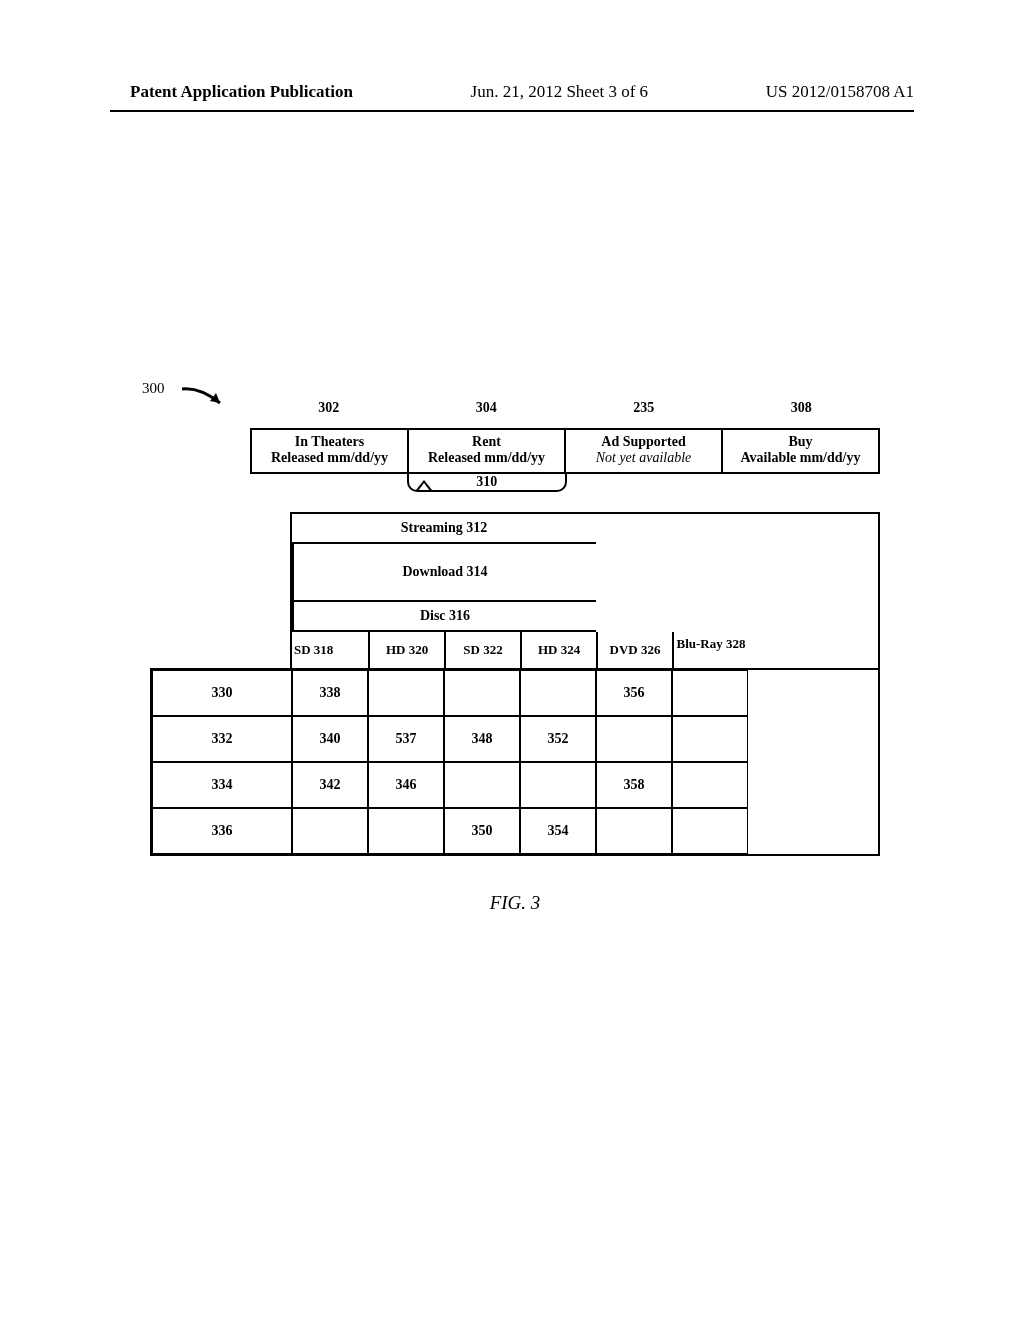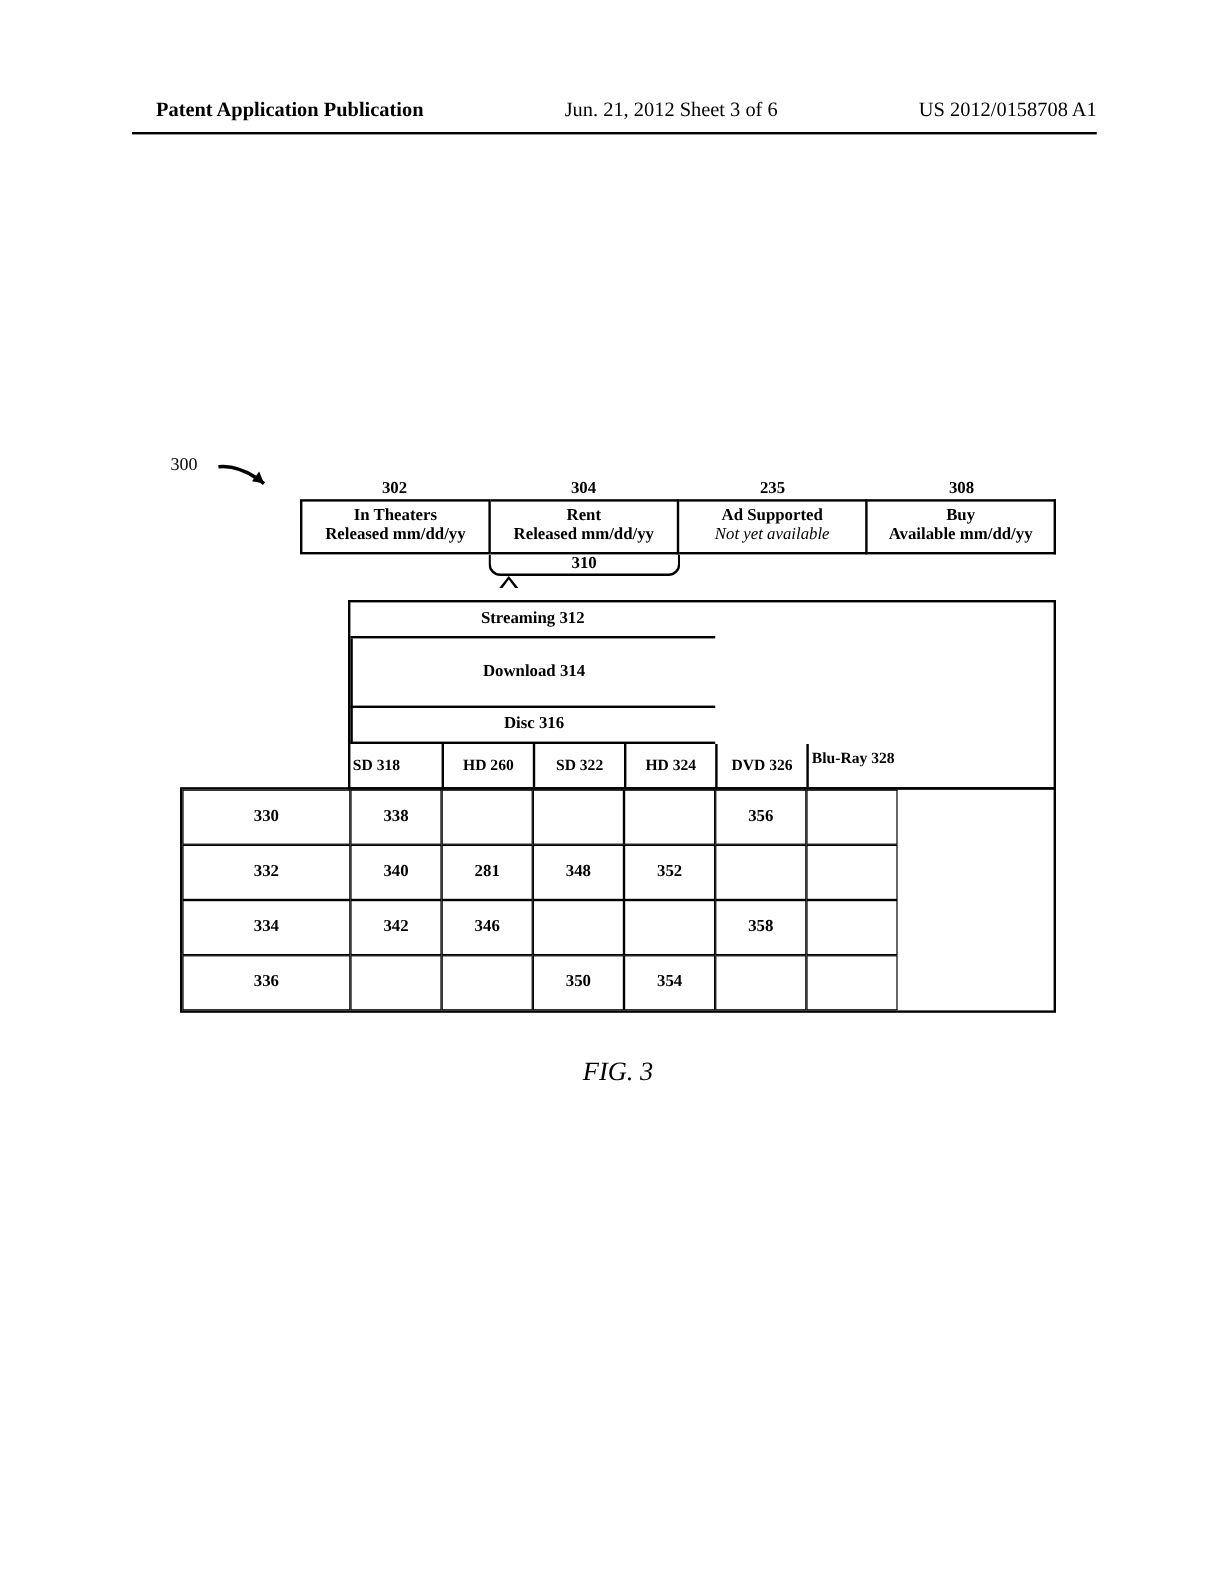--- a/index.html
+++ b/index.html
@@ -7,21 +7,21 @@
   .hdr{position:absolute;top:82px;left:0;right:0;padding:0 110px 6px 130px;display:flex;justify-content:space-between;align-items:flex-end;font-size:17px}
   .hdr .left{font-weight:bold}
   .hdr .mid{font-weight:normal}
   .hdr .right{font-weight:normal}
   .rule{position:absolute;top:110px;left:110px;right:110px;border-top:2px solid #000}
 
   .figwrap{position:absolute;top:400px;left:150px;width:730px}
   .refmain{position:absolute;top:-20px;left:-8px;font-weight:normal;font-size:15px}
   .arrow{position:absolute;top:-15px;left:30px;width:50px;height:30px}
 
-  .tabrefs{display:flex;margin-left:100px;margin-bottom:0}
+  .tabrefs{display:flex;margin-left:100px;margin-bottom:12px}
   .tabrefs>div{flex:1;text-align:center;font-weight:bold;font-size:14px}
 
   .tabrow{display:flex;margin-left:100px}
   .tabcell{flex:1;border:2px solid #000;padding:4px 2px;text-align:center;font-weight:bold;font-size:14px;height:34px;box-sizing:content-box}
   .tabcell + .tabcell{border-left:none}
   .tabcell .l2{font-weight:bold}
   .tabcell .l2i{font-style:italic;font-weight:normal}
 
   .activerow{display:flex;margin-left:100px}
   .activerow .sp{flex:1}
@@ -30,21 +30,21 @@
   .callout{position:absolute;width:0;height:0;border-left:8px solid transparent;border-right:8px solid transparent;border-bottom:10px solid #000;left:266px;top:80px}
   .calloutfill{position:absolute;width:0;height:0;border-left:6px solid transparent;border-right:6px solid transparent;border-bottom:8px solid #fff;left:268px;top:83px}
   .gh2{grid-column:span 2;border-bottom:2px solid #000;text-align:center;font-weight:bold;font-size:14px;padding:6px 2px}
   .gh2+.gh2{border-left:2px solid #000}
 
   .maingrid{margin-left:0;display:grid;grid-template-columns:140px 76px 76px 76px 76px 76px 76px;border-collapse:collapse}
   .mc{border:1px solid #000;text-align:center;font-weight:bold;font-size:14px;padding:14px 2px;box-sizing:border-box}
   
   .maingrid{border:2px solid #000;margin-top:-2px}
 
-  .figcap{text-align:center;margin-top:36px;font-style:italic;font-size:22px}
+  .figcap{text-align:center;margin-top:36px;font-style:italic;font-size:19px}
 </style>
 </head>
 <body>
 
 <div class="page">
 
   <div class="hdr">
     <div class="left">Patent Application Publication</div>
     <div class="mid">Jun. 21, 2012  Sheet 3 of 6</div>
     <div class="right">US 2012/0158708 A1</div>
@@ -97,41 +97,41 @@
     </div>
 
     <div style="margin-top:20px;margin-left:140px;border:2px solid #000">
       <div style="display:grid;grid-template-columns:152px 152px 152px">
         <div class="gh2" style="border-bottom:2px solid #000;text-align:center;font-weight:bold;font-size:14px;padding:6px 2px">Streaming 312</div>
         <div class="gh2" style="border-left:2px solid #000;border-bottom:2px solid #000;text-align:center;font-weight:bold;font-size:14px;padding:20px 2px">Download 314</div>
         <div class="gh2" style="border-left:2px solid #000;border-bottom:2px solid #000;text-align:center;font-weight:bold;font-size:14px;padding:6px 2px">Disc 316</div>
       </div>
       <div style="display:grid;grid-template-columns:76px 76px 76px 76px 76px 76px">
         <div style="text-align:left;font-weight:bold;font-size:13px;padding:10px 2px">SD 318</div>
-        <div style="border-left:2px solid #000;text-align:center;font-weight:bold;font-size:13px;padding:10px 2px">HD 260</div>
+        <div style="border-left:2px solid #000;text-align:center;font-weight:bold;font-size:13px;padding:10px 2px">HD 320</div>
         <div style="border-left:2px solid #000;text-align:center;font-weight:bold;font-size:13px;padding:10px 2px">SD 322</div>
         <div style="border-left:2px solid #000;text-align:center;font-weight:bold;font-size:13px;padding:10px 2px">HD 324</div>
         <div style="border-left:2px solid #000;text-align:center;font-weight:bold;font-size:13px;padding:10px 2px">DVD 326</div>
         <div style="border-left:2px solid #000;text-align:center;font-weight:bold;font-size:13px;padding:4px 2px">Blu-Ray 328</div>
       </div>
     </div>
 
     <div class="maingrid" style="margin-top:-2px">
 
       <div class="mc">330</div>
       <div class="mc">338</div>
       <div class="mc"></div>
       <div class="mc"></div>
       <div class="mc"></div>
       <div class="mc">356</div>
       <div class="mc"></div>
 
       <div class="mc">332</div>
       <div class="mc">340</div>
-      <div class="mc">281</div>
+      <div class="mc">537</div>
       <div class="mc">348</div>
       <div class="mc">352</div>
       <div class="mc"></div>
       <div class="mc"></div>
 
       <div class="mc">334</div>
       <div class="mc">342</div>
       <div class="mc">346</div>
       <div class="mc"></div>
       <div class="mc"></div>

